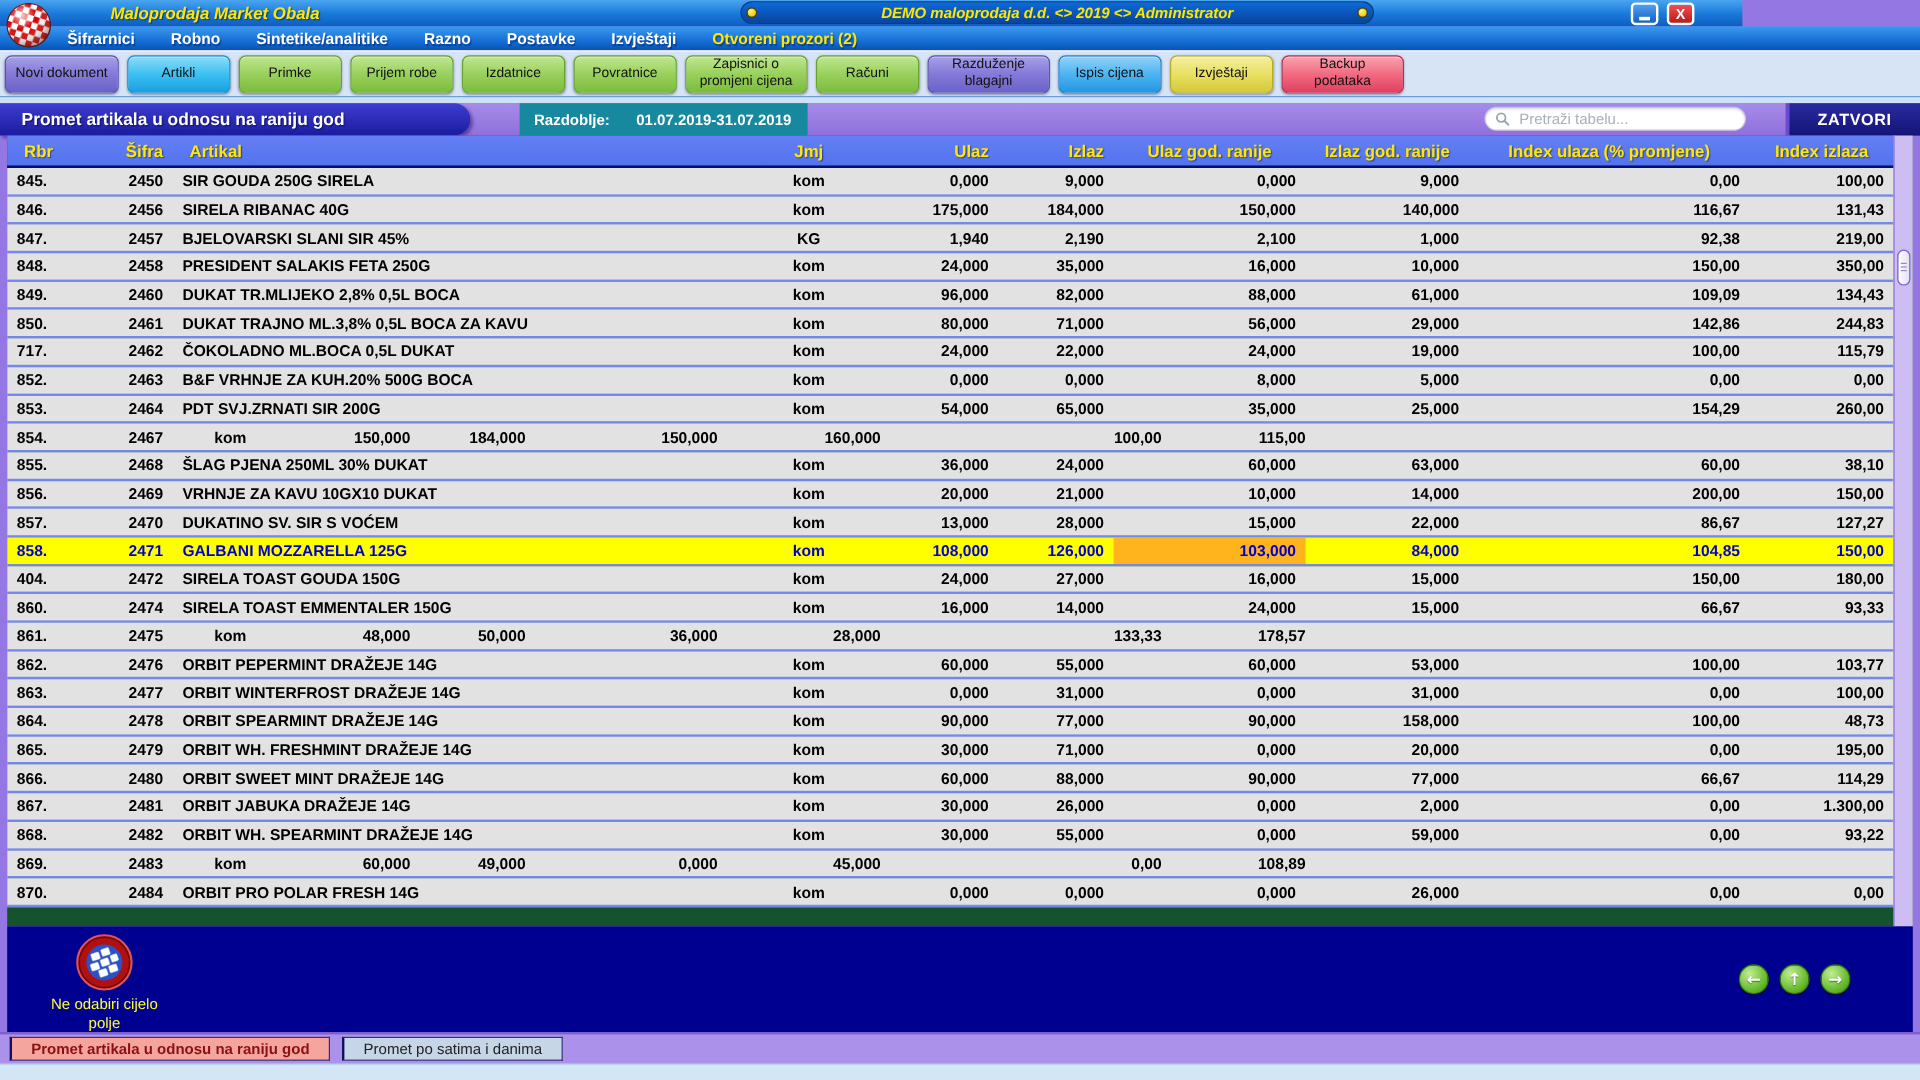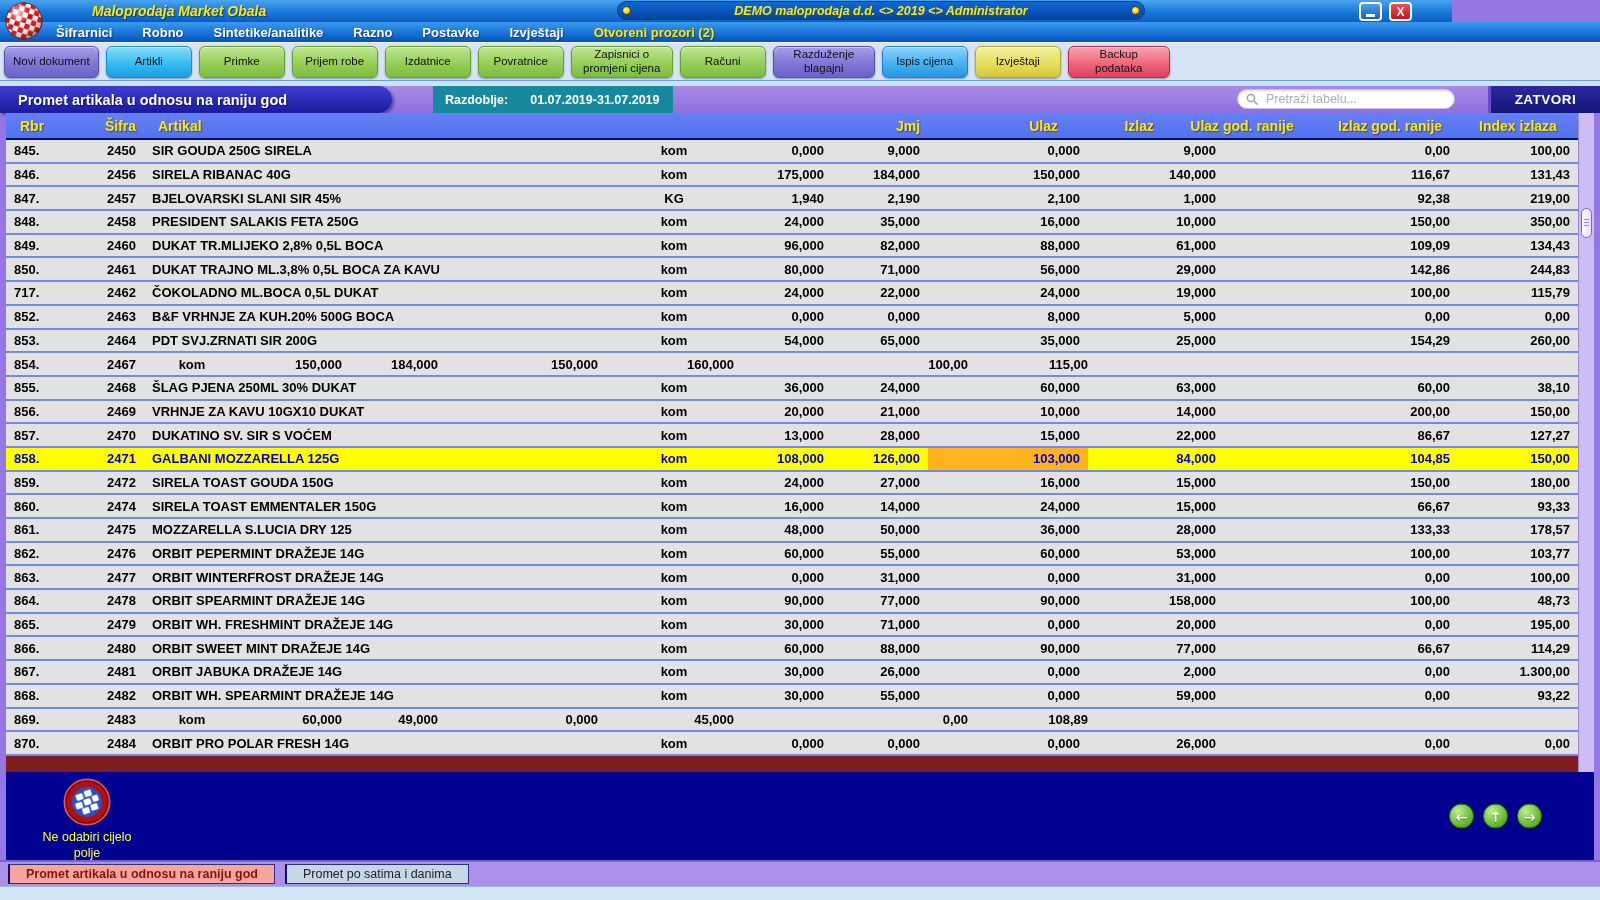--- a/index.html
+++ b/index.html
@@ -59,21 +59,21 @@
   .search-wrap{position:absolute;left:1237px;top:3px;width:218px;height:20px;background:#fff;border-radius:11px;border:1px solid #c8c0e8;
     display:flex;align-items:center;padding:0 8px;box-sizing:border-box;box-shadow:inset 0 1px 2px rgba(0,0,0,.15);}
   .search-wrap svg{flex:none;margin-right:6px;}
   .search-wrap input{border:none;outline:none;background:transparent;width:100%;font-size:12.5px;color:#333;font-family:inherit;}
   .search-wrap input::placeholder{color:#a8b0b8;}
   .zatvori{position:absolute;right:0;top:0;width:112px;height:27px;background:linear-gradient(180deg,#2a2aa0,#141478);
     border-left:3px solid #6a4ad0;display:flex;align-items:center;justify-content:center;cursor:pointer;box-sizing:border-box;}
   .zatvori span{color:#fff;font-weight:bold;font-size:13.5px;letter-spacing:.5px;}
 
   
-  .table-area{position:absolute;left:6px;top:113px;width:1588px;height:659px;background:#7f1d1d;padding-right:16px;box-sizing:border-box;}
+  .table-area{position:absolute;left:6px;top:113px;width:1588px;height:659px;background:#14532d;padding-right:16px;box-sizing:border-box;}
   .thead{display:flex;height:27px;background:linear-gradient(180deg,#657ff4,#5273ee);border-bottom:2px solid #001070;box-sizing:border-box;}
   .th{color:#ffe800;font-weight:bold;font-size:14px;display:flex;align-items:center;white-space:nowrap;box-sizing:border-box;cursor:pointer;text-shadow:1px 1px 1px rgba(0,0,80,.45);}
   .tbody{display:flex;flex-direction:column;}
   .row{display:flex;height:23.7px;border-bottom:2px solid #7389ea;box-sizing:border-box;background:#e2e2e2;cursor:pointer;}
   .cell{font-size:13px;font-weight:bold;color:#000;display:flex;align-items:center;white-space:nowrap;overflow:hidden;box-sizing:border-box;}
   .a-left{justify-content:flex-start;padding-left:8px;}
   .a-right{justify-content:flex-end;padding-right:8px;}
   .a-center{justify-content:center;}
   .th.a-left{padding-left:14px;}
   .row.sel{background:#ffff00;}
@@ -187,20 +187,21 @@
   <div class="table-area">
     <div class="thead" id="thead">
         <span class="th a-left" style="width: 66px;">Rbr</span>
         <span class="th a-right" style="width: 72px;">Šifra</span>
         <span class="th a-left" style="flex: 1 1 0%;">Artikal</span>
         <span class="th a-center" style="width: 96px;">Jmj</span>
         <span class="th a-right" style="width: 110px;">Ulaz</span>
         <span class="th a-right" style="width: 96px;">Izlaz</span>
         <span class="th a-center" style="width: 160px;">Ulaz god. ranije</span>
         <span class="th a-center" style="width: 136px;">Izlaz god. ranije</span>
+        <span class="th a-center" style="width: 234px;">Index ulaza (% promjene)</span>
         <span class="th a-center" style="width: 120px;">Index izlaza</span>
       </div>
     <div class="tbody" id="tbody">
         <div class="row">
           <span class="cell a-left" style="width: 66px;">845.</span>
           <span class="cell a-right" style="width: 72px;">2450</span>
           <span class="cell a-left" style="flex: 1 1 0%;">SIR GOUDA 250G SIRELA</span>
           <span class="cell a-center" style="width: 96px;">kom</span>
           <span class="cell a-right" style="width: 110px;">0,000</span>
           <span class="cell a-right" style="width: 96px;">9,000</span>
@@ -358,21 +359,21 @@
           <span class="cell a-left" style="flex: 1 1 0%;">GALBANI MOZZARELLA 125G</span>
           <span class="cell a-center" style="width: 96px;">kom</span>
           <span class="cell a-right" style="width: 110px;">108,000</span>
           <span class="cell a-right" style="width: 96px;">126,000</span>
           <span class="cell a-right sel-cell" style="width: 160px;">103,000</span>
           <span class="cell a-right" style="width: 136px;">84,000</span>
           <span class="cell a-right" style="width: 234px;">104,85</span>
           <span class="cell a-right" style="width: 120px;">150,00</span>
         </div>
         <div class="row">
-          <span class="cell a-left" style="width: 66px;">859.</span>
+          <span class="cell a-left" style="width: 66px;">404.</span>
           <span class="cell a-right" style="width: 72px;">2472</span>
           <span class="cell a-left" style="flex: 1 1 0%;">SIRELA TOAST GOUDA 150G</span>
           <span class="cell a-center" style="width: 96px;">kom</span>
           <span class="cell a-right" style="width: 110px;">24,000</span>
           <span class="cell a-right" style="width: 96px;">27,000</span>
           <span class="cell a-right" style="width: 160px;">16,000</span>
           <span class="cell a-right" style="width: 136px;">15,000</span>
           <span class="cell a-right" style="width: 234px;">150,00</span>
           <span class="cell a-right" style="width: 120px;">180,00</span>
         </div>
@@ -384,21 +385,20 @@
           <span class="cell a-right" style="width: 110px;">16,000</span>
           <span class="cell a-right" style="width: 96px;">14,000</span>
           <span class="cell a-right" style="width: 160px;">24,000</span>
           <span class="cell a-right" style="width: 136px;">15,000</span>
           <span class="cell a-right" style="width: 234px;">66,67</span>
           <span class="cell a-right" style="width: 120px;">93,33</span>
         </div>
         <div class="row">
           <span class="cell a-left" style="width: 66px;">861.</span>
           <span class="cell a-right" style="width: 72px;">2475</span>
-          <span class="cell a-left" style="flex: 1 1 0%;">MOZZARELLA S.LUCIA DRY 125</span>
           <span class="cell a-center" style="width: 96px;">kom</span>
           <span class="cell a-right" style="width: 110px;">48,000</span>
           <span class="cell a-right" style="width: 96px;">50,000</span>
           <span class="cell a-right" style="width: 160px;">36,000</span>
           <span class="cell a-right" style="width: 136px;">28,000</span>
           <span class="cell a-right" style="width: 234px;">133,33</span>
           <span class="cell a-right" style="width: 120px;">178,57</span>
         </div>
         <div class="row">
           <span class="cell a-left" style="width: 66px;">862.</span>

